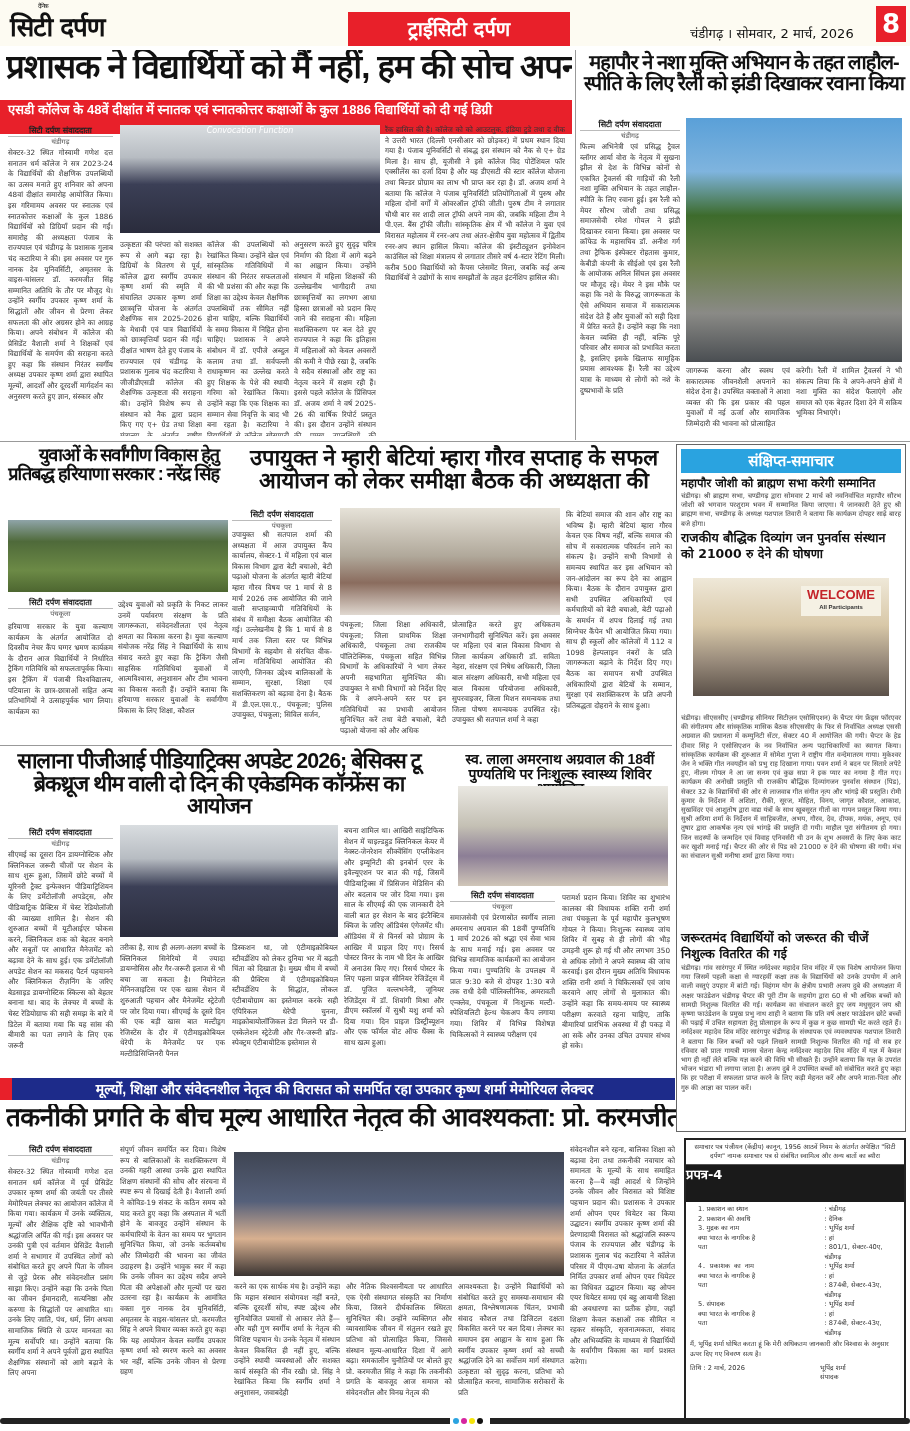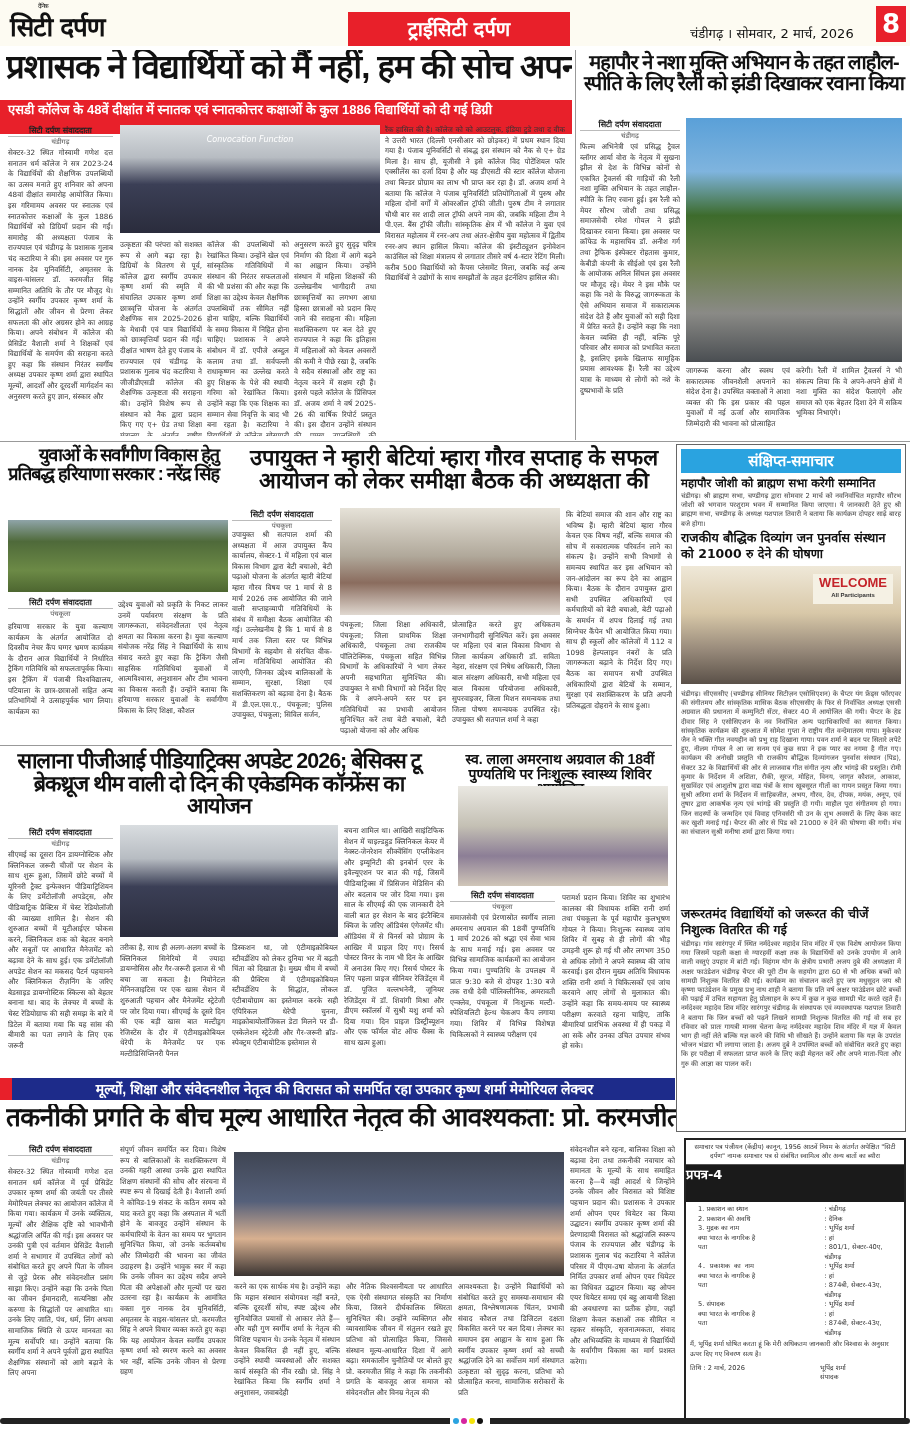--- a/index.html
+++ b/index.html
@@ -53,21 +53,21 @@
 <div class="abs pageno">8</div>
 
 <div class="abs h-big" style="left:6px;top:50px;width:566px;font-size:33px;white-space:nowrap;overflow:hidden">प्रशासक ने विद्यार्थियों को मैं नहीं, हम की सोच अपनाने का दिया संदेश</div>
 <div class="abs redstrip">एसडी कॉलेज के 48वें दीक्षांत में स्नातक एवं स्नातकोत्तर कक्षाओं के कुल 1886 विद्यार्थियों को दी गई डिग्री</div>
 <div class="abs" style="left:8px;top:124px;width:105px">
   <div class="byline">सिटी दर्पण संवाददाता</div>
   <div class="place">चंडीगढ़</div>
 </div>
 <div class="abs col" style="left:8px;top:148px;width:105px;height:288px">सेक्टर-32 स्थित गोस्वामी गणेश दत्त सनातन धर्म कॉलेज ने सत्र 2023-24 के विद्यार्थियों की शैक्षणिक उपलब्धियों का उत्सव मनाते हुए शनिवार को अपना 48वां दीक्षांत समारोह आयोजित किया। इस गरिमामय अवसर पर स्नातक एवं स्नातकोत्तर कक्षाओं के कुल 1886 विद्यार्थियों को डिग्रियाँ प्रदान की गईं। समारोह की अध्यक्षता पंजाब के राज्यपाल एवं चंडीगढ़ के प्रशासक गुलाब चंद कटारिया ने की। इस अवसर पर गुरु नानक देव यूनिवर्सिटी, अमृतसर के वाइस-चांसलर डॉ. करमजीत सिंह सम्मानित अतिथि के तौर पर मौजूद थे। उन्होंने स्वर्गीय उपकार कृष्ण शर्मा के सिद्धांतों और जीवन से प्रेरणा लेकर सफलता की ओर अग्रसर होने का आग्रह किया। अपने संबोधन में कॉलेज की प्रेसिडेंट वैशाली शर्मा ने शिक्षकों एवं विद्यार्थियों के समर्पण की सराहना करते हुए कहा कि संस्थान निरंतर स्वर्गीय अध्यक्ष उपकार कृष्ण शर्मा द्वारा स्थापित मूल्यों, आदर्शों और दूरदर्शी मार्गदर्शन का अनुसरण करते हुए ज्ञान, संस्कार और</div>
 <div class="abs photo hall" style="left:120px;top:125px;width:260px;height:108px">
-  <div class="photo-cap" style="padding-top:10px">Convocation Function</div>
+  <div class="photo-cap" style="padding-top:1px">Convocation Function</div>
 </div>
 <div class="abs col" style="left:120px;top:240px;width:82px;height:196px">उत्कृष्टता की परंपरा को सशक्त रूप से आगे बढ़ा रहा है। डिग्रियों के वितरण से पूर्व, कॉलेज द्वारा स्वर्गीय उपकार कृष्ण शर्मा की स्मृति में संचालित उपकार कृष्ण शर्मा छात्रवृत्ति योजना के अंतर्गत शैक्षणिक सत्र 2025-2026 के मेधावी एवं पात्र विद्यार्थियों को छात्रवृत्तियाँ प्रदान की गईं। दीक्षांत भाषण देते हुए पंजाब के राज्यपाल एवं चंडीगढ़ के प्रशासक गुलाब चंद कटारिया ने जीजीडीएसडी कॉलेज की शैक्षणिक उत्कृष्टता की सराहना की। उन्होंने विशेष रूप से संस्थान को नैक द्वारा प्रदान किए गए ए+ ग्रेड तथा शिक्षा मंत्रालय के अंतर्गत राष्ट्रीय संस्थागत रैंकिंग फ्रेमवर्क (एनआईआरएफ) में प्राप्त 70वें स्थान का उल्लेख करते हुए</div>
 <div class="abs col" style="left:207px;top:240px;width:82px;height:196px">कॉलेज की उपलब्धियों को रेखांकित किया। उन्होंने खेल एवं सांस्कृतिक गतिविधियों में संस्थान की निरंतर सफलताओं की भी प्रशंसा की और कहा कि शिक्षा का उद्देश्य केवल शैक्षणिक उपलब्धियों तक सीमित नहीं होना चाहिए, बल्कि विद्यार्थियों के समग्र विकास में निहित होना चाहिए। प्रशासक ने अपने संबोधन में डॉ. एपीजे अब्दुल कलाम तथा डॉ. सर्वपल्ली राधाकृष्णन का उल्लेख करते हुए शिक्षक के पेशे की स्थायी गरिमा को रेखांकित किया। उन्होंने कहा कि एक शिक्षक का सम्मान सेवा निवृत्ति के बाद भी बना रहता है। कटारिया ने विद्यार्थियों से कॉलेज सोसायटी के स्वर्गीय अध्यक्ष उपकार कृष्ण शर्मा के आदर्शों और दृष्टि का</div>
 <div class="abs col" style="left:294px;top:240px;width:82px;height:196px">अनुसरण करते हुए सुदृढ़ चरित्र निर्माण की दिशा में आगे बढ़ने का आह्वान किया। उन्होंने संस्थान में महिला शिक्षकों की उल्लेखनीय भागीदारी तथा छात्रवृत्तियों का लगभग आधा हिस्सा छात्राओं को प्रदान किए जाने की सराहना की। महिला सशक्तिकरण पर बल देते हुए राज्यपाल ने कहा कि इतिहास में महिलाओं को केवल अवसरों की कमी ने पीछे रखा है, जबकि वे सदैव संस्थाओं और राष्ट्र का नेतृत्व करने में सक्षम रही हैं। इससे पहले कॉलेज के प्रिंसिपल डॉ. अजय शर्मा ने वर्ष 2025-26 की वार्षिक रिपोर्ट प्रस्तुत की। इस दौरान उन्होंने संस्थान की प्रमुख उपलब्धियों की जानकारी दी। उन्होंने बताया कि कॉलेज ने एनआईआरएफ में पूरे देश में 70वीं</div>
 <div class="abs col" style="left:385px;top:125px;width:180px;height:311px">रैंक हासिल की है। कॉलेज को को आउटलुक, इंडिया टुडे तथा द वीक ने उत्तरी भारत (दिल्ली एनसीआर को छोड़कर) में प्रथम स्थान दिया गया है। पंजाब यूनिवर्सिटी से संबद्ध इस संस्थान को नैक से ए+ ग्रेड मिला है। साथ ही, यूजीसी ने इसे कॉलेज विद पोटेंशियल फॉर एक्सीलेंस का दर्जा दिया है और यह डीएसटी की स्टार कॉलेज योजना तथा बिल्डर प्रोग्राम का लाभ भी प्राप्त कर रहा है। डॉ. अजय शर्मा ने बताया कि कॉलेज ने पंजाब यूनिवर्सिटी प्रतियोगिताओं में पुरुष और महिला दोनों वर्गों में ओवरऑल ट्रॉफी जीती। पुरुष टीम ने लगातार चौथी बार सर शादी लाल ट्रॉफी अपने नाम की, जबकि महिला टीम ने पी.एल. बैंस ट्रॉफी जीती। सांस्कृतिक क्षेत्र में भी कॉलेज ने युवा एवं विरासत महोत्सव में रनर-अप तथा अंतर-क्षेत्रीय युवा महोत्सव में द्वितीय रनर-अप स्थान हासिल किया। कॉलेज की इंस्टीट्यूशन इनोवेशन काउंसिल को शिक्षा मंत्रालय से लगातार तीसरे वर्ष 4-स्टार रेटिंग मिली। करीब 500 विद्यार्थियों को कैंपस प्लेसमेंट मिला, जबकि कई अन्य विद्यार्थियों ने उद्योगों के साथ समझौतों के तहत इंटर्नशिप हासिल की।</div>
 
 <div class="abs vline" style="left:575px;top:50px;height:390px"></div>
 
 <div class="abs h-big" style="left:582px;top:52px;width:324px;font-size:20px;text-align:center">महापौर ने नशा मुक्ति अभियान के तहत लाहौल-स्पीति के लिए रैली को झंडी दिखाकर रवाना किया</div>
 <div class="abs" style="left:580px;top:118px;width:100px">
@@ -99,21 +99,21 @@
 <div class="abs photo room" style="left:340px;top:508px;width:220px;height:107px"></div>
 <div class="abs col" style="left:340px;top:620px;width:106px;height:122px">पंचकूला; जिला शिक्षा अधिकारी, पंचकूला; जिला प्राथमिक शिक्षा अधिकारी, पंचकूला तथा राजकीय पॉलिटेक्निक, पंचकूला सहित विभिन्न विभागों के अधिकारियों ने भाग लेकर अपनी सहभागिता सुनिश्चित की। उपायुक्त ने सभी विभागों को निर्देश दिए कि वे अपने-अपने स्तर पर इन गतिविधियों का प्रभावी आयोजन सुनिश्चित करें तथा बेटी बचाओ, बेटी पढ़ाओ योजना को और अधिक</div>
 <div class="abs col" style="left:452px;top:620px;width:108px;height:122px">प्रोत्साहित करते हुए अधिकतम जनभागीदारी सुनिश्चित करें। इस अवसर पर महिला एवं बाल विकास विभाग से जिला कार्यक्रम अधिकारी डॉ. सविता नेहरा, संरक्षण एवं निषेध अधिकारी, जिला बाल संरक्षण अधिकारी, सभी महिला एवं बाल विकास परियोजना अधिकारी, सुपरवाइजर, जिला मिशन समन्वयक तथा जिला पोषण समन्वयक उपस्थित रहे। उपायुक्त श्री सतपाल शर्मा ने कहा</div>
 <div class="abs col" style="left:566px;top:510px;width:106px;height:232px">कि बेटियां समाज की शान और राष्ट्र का भविष्य हैं। म्हारी बेटियां म्हारा गौरव केवल एक विषय नहीं, बल्कि समाज की सोच में सकारात्मक परिवर्तन लाने का संकल्प है। उन्होंने सभी विभागों से समन्वय स्थापित कर इस अभियान को जन-आंदोलन का रूप देने का आह्वान किया। बैठक के दौरान उपायुक्त द्वारा सभी उपस्थित अधिकारियों एवं कर्मचारियों को बेटी बचाओ, बेटी पढ़ाओ के समर्थन में शपथ दिलाई गई तथा सिग्नेचर कैंपेन भी आयोजित किया गया। साथ ही स्कूलों और कॉलेजों में 112 व 1098 हेल्पलाइन नंबरों के प्रति जागरूकता बढ़ाने के निर्देश दिए गए। बैठक का समापन सभी उपस्थित अधिकारियों द्वारा बेटियों के सम्मान, सुरक्षा एवं सशक्तिकरण के प्रति अपनी प्रतिबद्धता दोहराने के साथ हुआ।</div>
 
 <div class="abs box-briefs">
   <div class="brief-title">संक्षिप्त-समाचार</div>
   <div class="brief-h">महापौर जोशी को ब्राह्मण सभा करेगी सम्मानित</div>
   <div class="brief-txt" style="height:40px;overflow:hidden">चंडीगढ़। श्री ब्राह्मण सभा, चण्डीगढ़ द्वारा सोमवार 2 मार्च को नवनिर्वाचित महापौर सौरभ जोशी को भगवान परशुराम भवन में सम्मानित किया जाएगा। ये जानकारी देते हुए श्री ब्राह्मण सभा, चण्डीगढ़ के अध्यक्ष यशपाल तिवारी ने बताया कि कार्यक्रम दोपहर साढ़े बारह बजे होगा।</div>
   <div class="brief-h" style="font-size:12.5px;line-height:16px">राजकीय बौद्धिक दिव्यांग जन पुनर्वास संस्थान को 21000 रु देने की घोषणा</div>
-  <div class="photo welcome" style="margin:4px;height:118px;position:relative">
+  <div class="photo welcome" style="margin:16px;height:118px;position:relative">
     <div style="position:absolute;right:8px;top:8px;background:#f5f1e4;color:#c4242a;font:bold 13px 'Liberation Sans',sans-serif;padding:2px 6px;text-align:center;line-height:13px">
       <div>WELCOME</div>
       <div style="font-size:6px;color:#333">All Participants</div>
     </div>
   </div>
   <div class="brief-txt" style="height:218px;overflow:hidden">चंडीगढ़। सीएससीए (चण्डीगढ़ सीनियर सिटीज़न एसोसिएशन) के चैप्टर यंग फ्रेंड्स फॉरएवर की संगीतमय और सांस्कृतिक मासिक बैठक सीएससीए के फिर से निर्वाचित अध्यक्ष एससी अग्रवाल की प्रधानता में कम्युनिटी सेंटर, सेक्टर 40 में आयोजित की गयी। चैप्टर के हेड दीवार सिंह ने एसोसिएशन के नव निर्वाचित अन्य पदाधिकारियों का स्वागत किया। सांस्कृतिक कार्यक्रम की शुरुआत में सोमेश गुप्ता ने राष्ट्रीय गीत वन्देमातरम गाया। मुकेश्वर जैन ने भक्ति गीत नवयहीन को प्रभु राह दिखाना गाया। पवन शर्मा ने बदन पर सितारे लपेटे हुए, नीलम गोयल ने आ जा सनम एवं कुछ सप्रा ने इक प्यार का नगमा है गीत गए। कार्यक्रम की अनोखी प्रस्तुति थी राजकीय बौद्धिक दिव्यांगजन पुनर्वास संस्थान (पिड), सेक्टर 32 के विद्यार्थियों की ओर से लाजवाब गीत संगीत नृत्य और भांगड़े की प्रस्तुति। रोमी कुमार के निर्देशन में अशिता, रौकी, सूरज, मोहित, विनय, जागृत कौशल, आकाश, सुखविंदर एवं आशुतोष द्वारा वाद्य यंत्रों के साथ खूबसूरत गीतों का गायन प्रस्तुत किया गया। सुश्री अरिमा शर्मा के निर्देशन में साहिबजीत, अभय, गौरव, देव, दीपक, मयंक, अनूप, एवं तुषार द्वारा आकर्षक नृत्य एवं भांगड़े की प्रस्तुति दी गयी। माहौल पूरा संगीतमय हो गया। जिन सदस्यों के जन्मदिन एवं विवाह एनिवर्सरी थी उन के शुभ अवसरों के लिए केक काट कर खुशी मनाई गई। चैप्टर की ओर से पिड को 21000 रु देने की घोषणा की गयी। मंच का संचालन सुश्री मनीषा शर्मा द्वारा किया गया।</div>
   <div class="brief-h" style="font-size:12.5px;line-height:16px">जरूरतमंद विद्यार्थियों को जरूरत की चीजें निशुल्क वितरित की गई</div>
   <div class="brief-txt" style="height:175px;overflow:hidden">चंडीगढ़। गांव सारंगपुर में स्थित नर्मदेश्वर महादेव शिव मंदिर में एक विशेष आयोजन किया गया जिसमें पहली कक्षा से ग्यारहवीं कक्षा तक के विद्यार्थियों को उनके उपयोग में आने वाली वस्तुएं उपहार में बांटी गईं। विहंगम योग के क्षेत्रीय प्रभारी अजय दुबे की अध्यक्षता में अक्षर फाउंडेशन चंडीगढ़ चैप्टर की पूरी टीम के सहयोग द्वारा 60 से भी अधिक बच्चों को सामग्री निशुल्क वितरित की गई। कार्यक्रम का संचालन करते हुए जय मधुसूदन जय श्री कृष्णा फाउंडेशन के प्रमुख प्रभु नाथ शाही ने बताया कि प्रति वर्ष अक्षर फाउंडेशन छोटे बच्चों की पढ़ाई में उचित सहायता हेतु प्रोत्साहन के रूप में कुछ न कुछ सामग्री भेंट करते रहते हैं। नर्मदेश्वर महादेव शिव मंदिर सारंगपुर चंडीगढ़ के संस्थापक एवं व्यवस्थापक यशपाल तिवारी ने बताया कि जिन बच्चों को पढ़ने लिखने सामग्री निशुल्क वितरित की गई वो सब हर रविवार को प्रातः गायत्री मानस चेतना केन्द्र नर्मदेश्वर महादेव शिव मंदिर में यज्ञ में केवल भाग ही नहीं लेते बल्कि यज्ञ करने की विधि भी सीखते हैं। उन्होंने बताया कि यज्ञ के उपरांत भोजन भंडारा भी लगाया जाता है। अजय दुबे ने उपस्थित बच्चों को संबोधित करते हुए कहा कि हर परीक्षा में सफलता प्राप्त करने के लिए कड़ी मेहनत करें और अपने माता-पिता और गुरु की आज्ञा का पालन करें।</div>
 </div>
 

